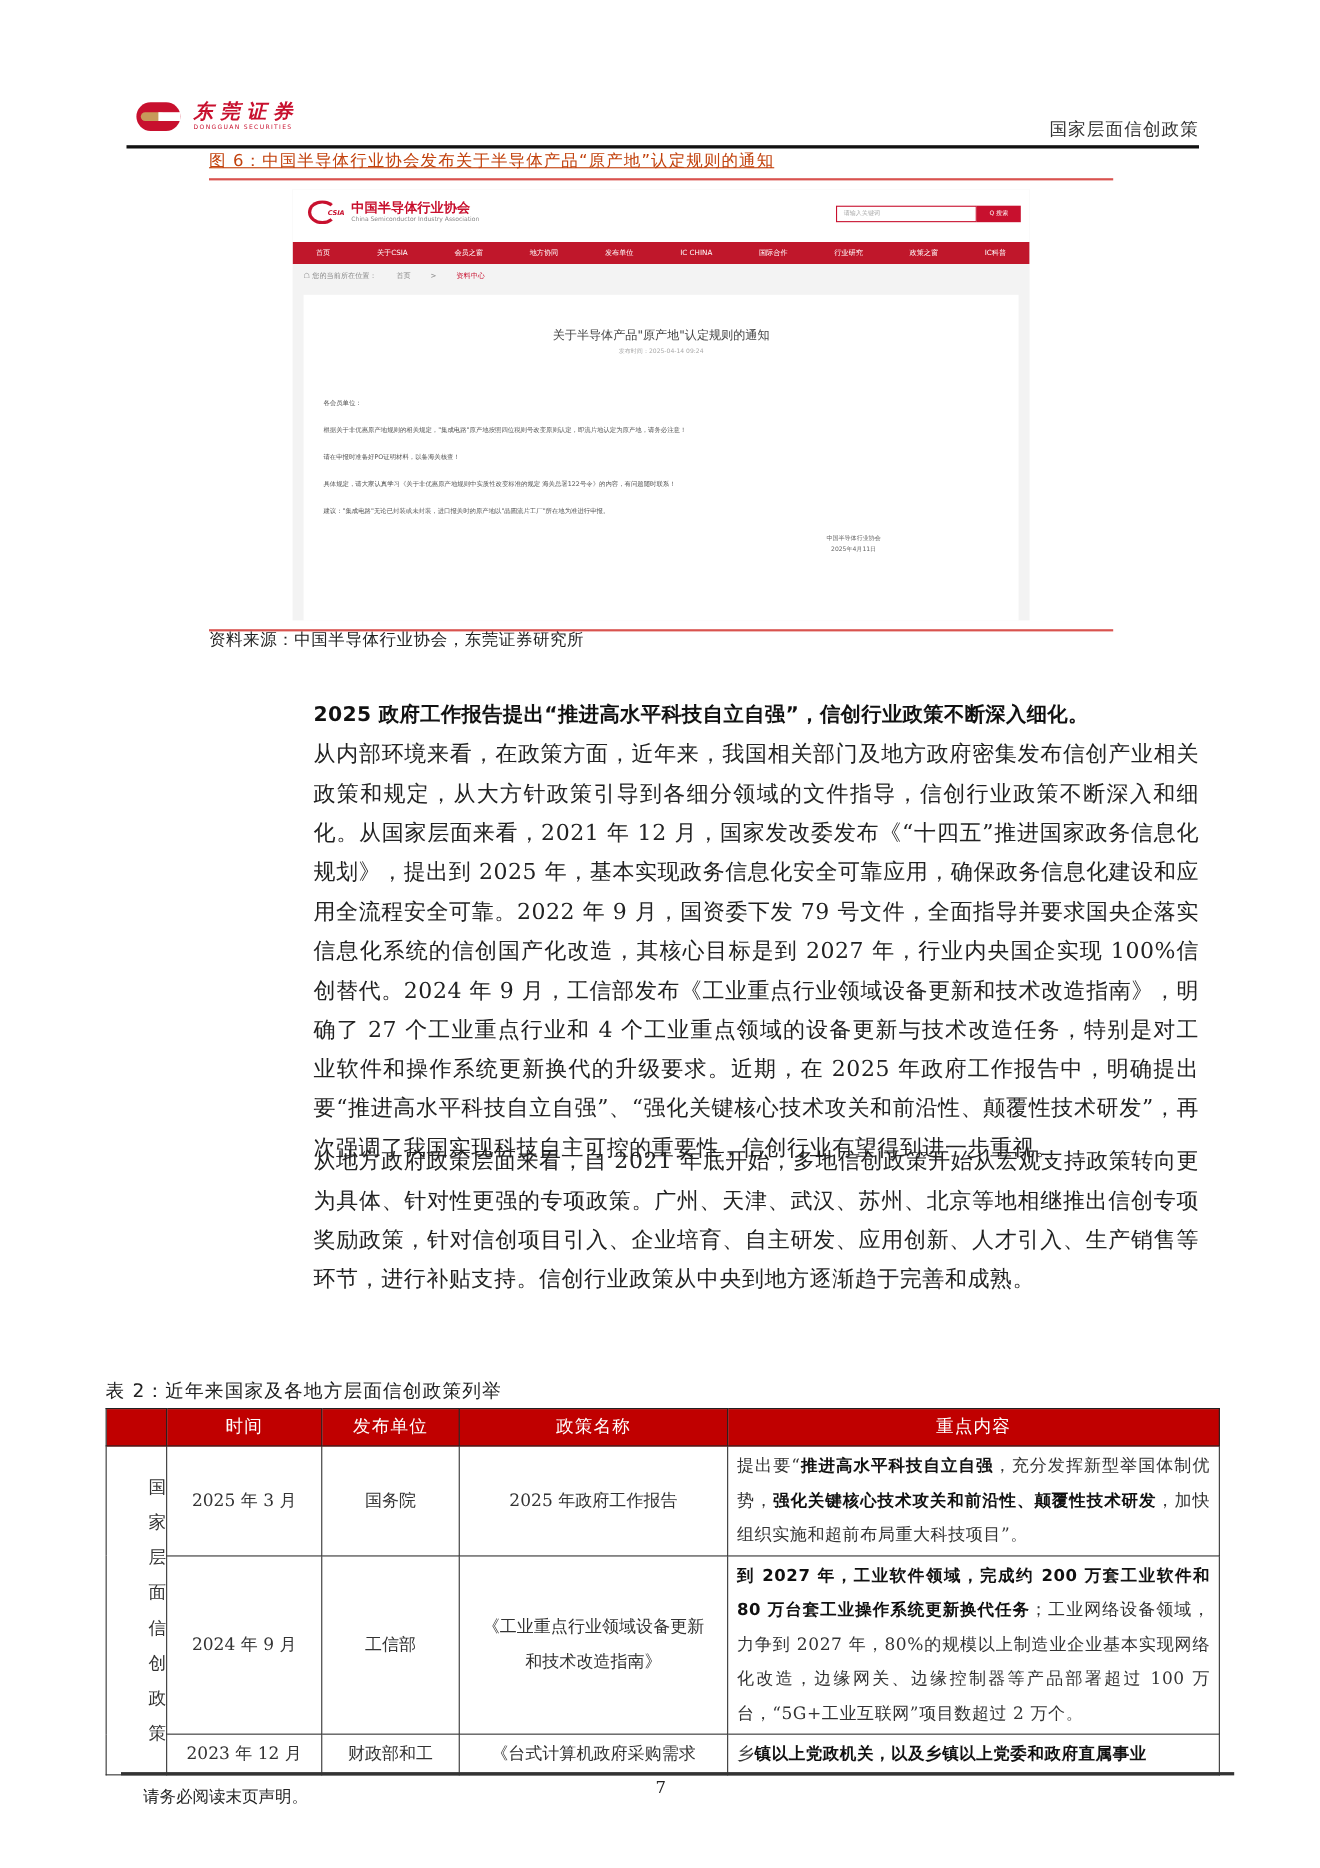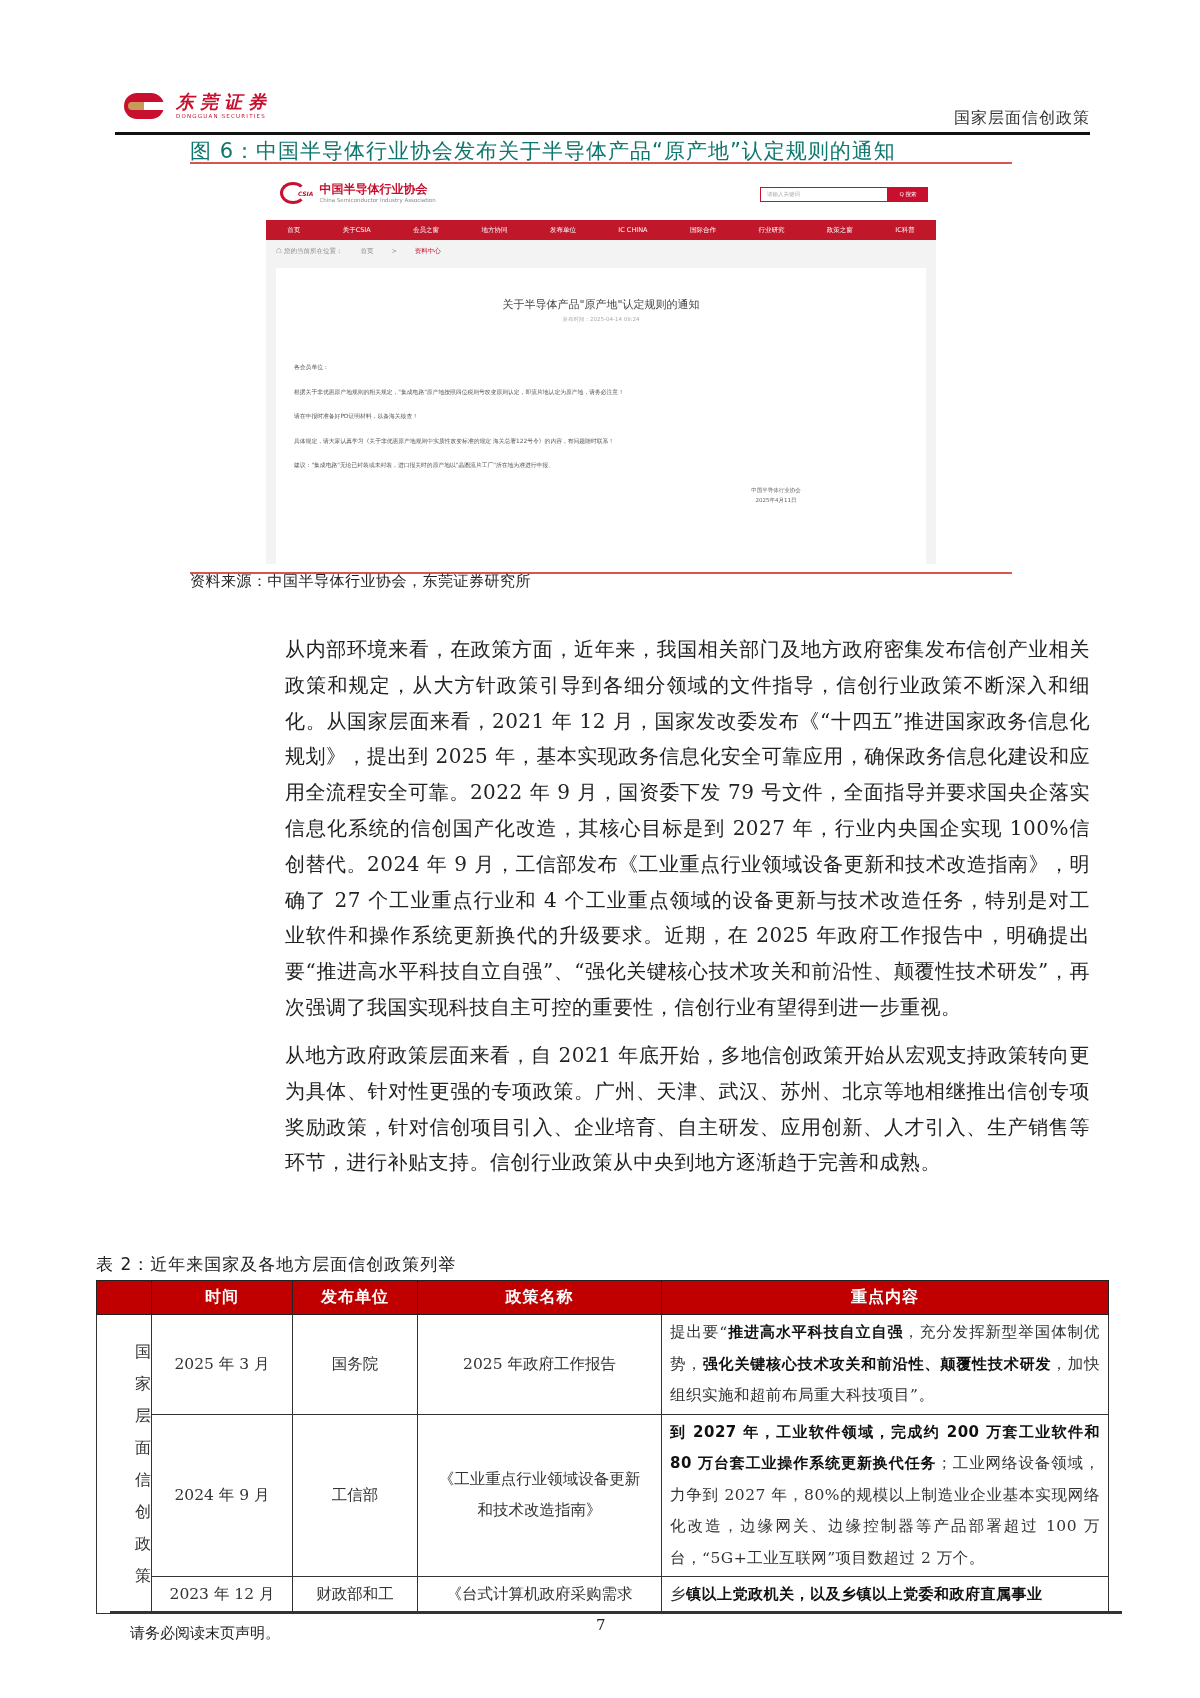--- a/index.html
+++ b/index.html
@@ -12,21 +12,21 @@
   .logo-mark .outer { position: absolute; left: 0; top: 0; width: 40px; height: 26px; border-radius: 13px; background: #c8102e; }
   .logo-mark .inner { position: absolute; left: 4px; top: 9px; width: 22px; height: 8px; border-radius: 4px; background: #c79a5a; }
   .logo-mark .notch { position: absolute; left: 20px; top: 9px; width: 20px; height: 8px; background: #fff; }
   .logo-text { margin-left: 12px; display: flex; flex-direction: column; }
   .logo-cn { font-family: "DejaVu Sans", sans-serif; font-weight: bold; color: #c8102e; font-size: 18px; letter-spacing: 6px; line-height: 20px; font-style: italic; }
   .logo-en { font-family: "DejaVu Sans", sans-serif; color: #c8102e; font-size: 5.5px; letter-spacing: 1.2px; line-height: 8px; }
   .report-type { position: absolute; right: 110px; top: 108px; font-family: "DejaVu Sans", sans-serif; font-size: 16px; color: #333; letter-spacing: 1px; }
   .header-rule { position: absolute; left: 115px; width: 975px; top: 132px; height: 3px; background: #111; }
 
   
-  .fig-caption { position: absolute; left: 190px; top: 137px; font-family: "DejaVu Sans", sans-serif; font-size: 21px; color: #0f766e; letter-spacing: 1px; }
+  .fig-caption { position: absolute; left: 190px; top: 137px; font-family: "DejaVu Sans", sans-serif; font-size: 15px; color: #c2410c; letter-spacing: 1px; text-decoration: underline; }
   .fig-rule-top { position: absolute; left: 190px; width: 822px; top: 162px; height: 2px; background: #d9534f; }
   .fig-rule-bottom { position: absolute; left: 190px; width: 822px; top: 572px; height: 2px; background: #d9534f; }
   .screenshot { position: absolute; left: 266px; top: 172px; width: 670px; height: 392px; background: #f3f3f3; overflow: hidden; font-family: "DejaVu Sans", sans-serif; }
   .ss-top { position: absolute; left: 0; top: 0; width: 670px; height: 48px; background: #fff; }
   .csia-logo { position: absolute; left: 14px; top: 10px; display: flex; align-items: center; }
   .csia-arc { width: 26px; height: 22px; border: 3px solid #c8102e; border-right-color: transparent; border-radius: 50%; position: relative; }
   .csia-abbr { font-size: 6px; color: #c8102e; font-style: italic; margin-left: -8px; margin-right: 6px; font-weight: bold; }
   .csia-names { display: flex; flex-direction: column; }
   .csia-cn { font-size: 12px; font-weight: bold; color: #c8102e; line-height: 14px; }
   .csia-en { font-size: 5.5px; color: #888; line-height: 8px; }
@@ -45,21 +45,21 @@
   .fig-source { position: absolute; left: 190px; top: 572px; font-family: "DejaVu Sans", sans-serif; font-size: 15px; color: #222; letter-spacing: 0.5px; }
 
   
   .section { position: absolute; left: 285px; width: 805px; }
   .section-heading { font-family: "DejaVu Sans", sans-serif; font-weight: bold; font-size: 18.5px; color: #111; line-height: 36px; letter-spacing: 0.3px; }
   .body-para { font-size: 20px; line-height: 35.8px; color: #222; text-align: justify; letter-spacing: 0.5px; }
 
   
   .tbl-caption { position: absolute; left: 96px; top: 1253px; font-family: "DejaVu Sans", sans-serif; font-size: 17px; color: #222; letter-spacing: 1px; }
   table.policy { position: absolute; left: 96px; top: 1280px; width: 1012px; border-collapse: collapse; table-layout: fixed; }
-  table.policy th { background: #c00000; color: #fff; font-family: "DejaVu Serif", serif; font-weight: bold; font-size: 16px; height: 34px; border: 1.5px solid #222; letter-spacing: 1px; margin-top: 41px; }
+  table.policy th { background: #c00000; color: #fff; font-family: "DejaVu Serif", serif; font-weight: normal; font-size: 16px; height: 34px; border: 1.5px solid #222; letter-spacing: 1px; margin-top: 41px; }
   table.policy td { border: 1.5px solid #333; font-size: 15.5px; color: #333; vertical-align: middle; }
   td.cat { text-align: right; width: 55px; }
   .cat-text { display: inline-block; width: 18px; font-size: 16px; line-height: 32px; word-break: break-all; }
   td.center { text-align: center; }
   td.content { padding: 2px 8px; line-height: 31.5px; text-align: justify; letter-spacing: 0.5px; }
   td.content b { color: #111; font-family: "DejaVu Sans", sans-serif; font-size: 15px; }
   .tbl-rule-bottom { position: absolute; left: 110px; width: 1012px; top: 1611px; height: 3px; background: #333; }
 
   
   .footer-note { position: absolute; left: 130px; top: 1624px; font-family: "DejaVu Sans", sans-serif; font-size: 15px; color: #222; }
@@ -130,20 +130,21 @@
       <div>中国半导体行业协会</div>
       <div>2025年4月11日</div>
     </div>
   </div>
 </div>
 
 <div class="fig-rule-bottom"></div>
 <div class="fig-source">资料来源：中国半导体行业协会，东莞证券研究所</div>
 
 <div class="section" style="top:632px;">
+  <div class="section-heading">2025 政府工作报告提出“推进高水平科技自立自强”，信创行业政策不断深入细化。</div>
   <p class="body-para">从内部环境来看，在政策方面，近年来，我国相关部门及地方政府密集发布信创产业相关政策和规定，从大方针政策引导到各细分领域的文件指导，信创行业政策不断深入和细化。从国家层面来看，2021 年 12 月，国家发改委发布《“十四五”推进国家政务信息化规划》，提出到 2025 年，基本实现政务信息化安全可靠应用，确保政务信息化建设和应用全流程安全可靠。2022 年 9 月，国资委下发 79 号文件，全面指导并要求国央企落实信息化系统的信创国产化改造，其核心目标是到 2027 年，行业内央国企实现 100%信创替代。2024 年 9 月，工信部发布《工业重点行业领域设备更新和技术改造指南》，明确了 27 个工业重点行业和 4 个工业重点领域的设备更新与技术改造任务，特别是对工业软件和操作系统更新换代的升级要求。近期，在 2025 年政府工作报告中，明确提出要“推进高水平科技自立自强”、“强化关键核心技术攻关和前沿性、颠覆性技术研发”，再次强调了我国实现科技自主可控的重要性，信创行业有望得到进一步重视。</p>
 </div>
 <div class="section" style="top:1038px;">
   <p class="body-para">从地方政府政策层面来看，自 2021 年底开始，多地信创政策开始从宏观支持政策转向更为具体、针对性更强的专项政策。广州、天津、武汉、苏州、北京等地相继推出信创专项奖励政策，针对信创项目引入、企业培育、自主研发、应用创新、人才引入、生产销售等环节，进行补贴支持。信创行业政策从中央到地方逐渐趋于完善和成熟。</p>
 </div>
 
 <div class="tbl-caption">表 2：近年来国家及各地方层面信创政策列举</div>
 <table class="policy">
   <colgroup>
     <col style="width:55px">

